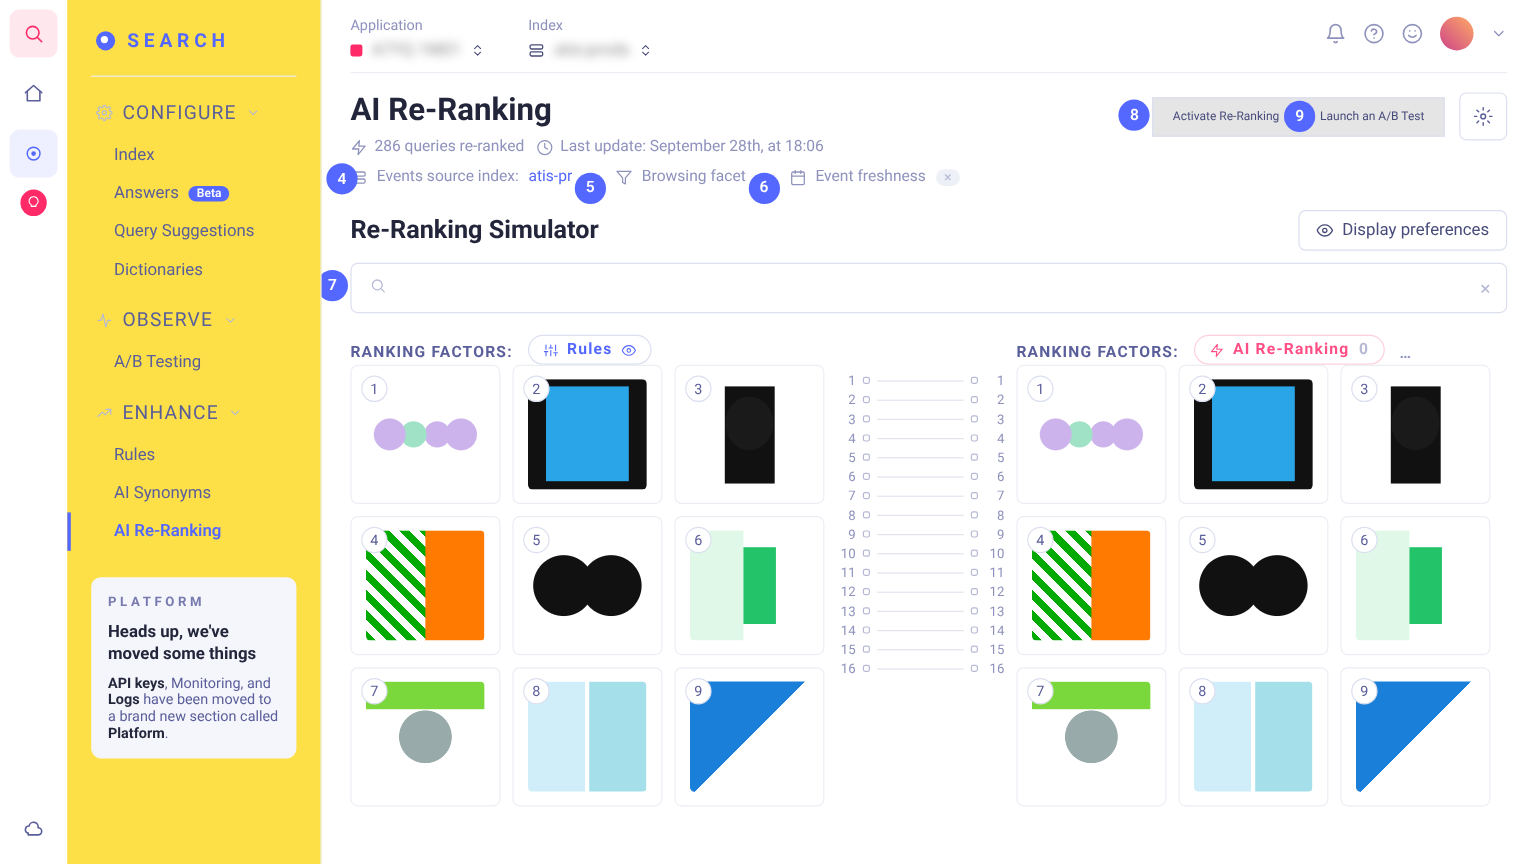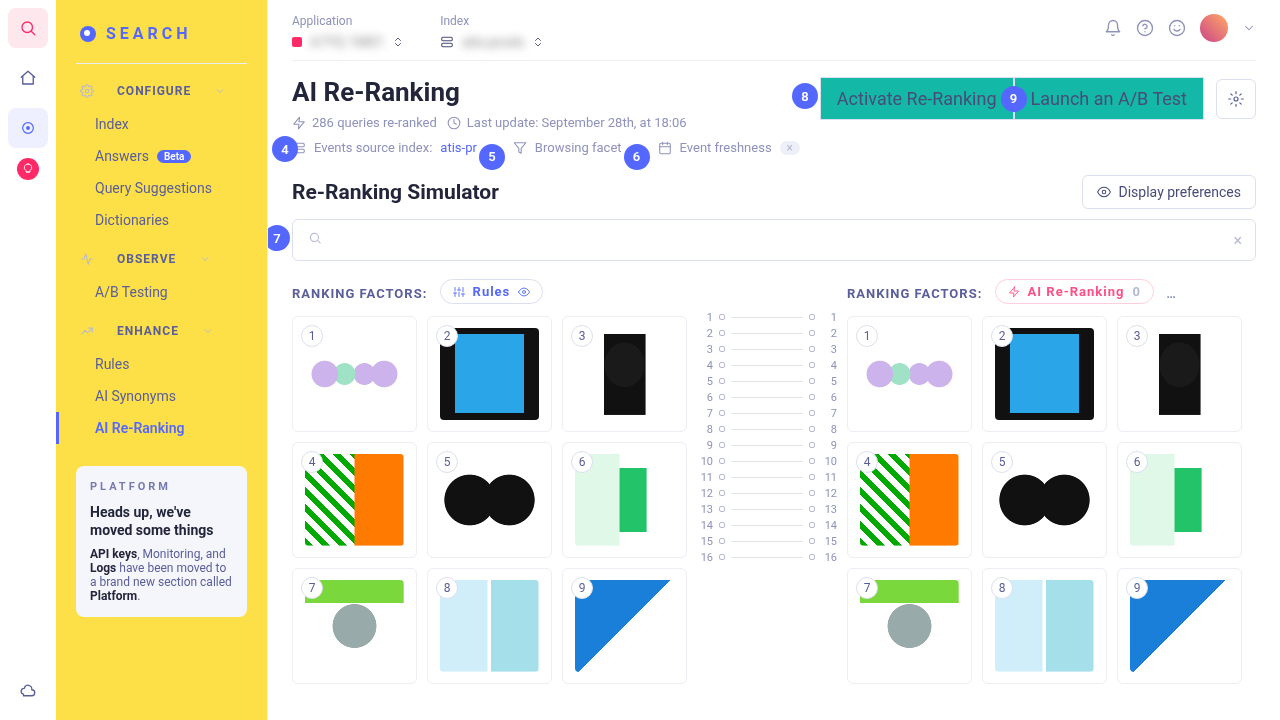--- a/index.html
+++ b/index.html
@@ -7,21 +7,21 @@
 .rail { width: 56px; background: #fff; display: flex; flex-direction: column; align-items: center; padding: 8px 0; gap: 10px; }
 .rail-icon { width: 40px; height: 40px; border-radius: 8px; display: flex; align-items: center; justify-content: center; cursor: pointer; color: #5a5e9a; }
 .rail-icon.active { background: #ffe8ed; color: #ff2a67; }
 .rail-icon.blue { color: #5468ff; background: #eef0ff; }
 .rail-icon.pink-dot { background: #ff2a67; color: #fff; width: 22px; height: 22px; border-radius: 50%; font-size: 12px; }
 .sidebar { width: 212px; background: #fde047; border-right: 1px solid #eceef4; padding: 16px 0 0 0; display: flex; flex-direction: column; overflow: hidden; }
 .sidebar .brand { display: flex; align-items: center; gap: 10px; padding: 8px 24px 20px; color: #5468ff; font-weight: 700; letter-spacing: 4px; font-size: 16px; }
 .brand-icon { width: 16px; height: 16px; border-radius: 50%; background: #5468ff; display:inline-block; position:relative; }
 .brand-icon::after{content:"";position:absolute;top:4px;left:4px;width:6px;height:6px;border-radius:50%;background:#fff;}
 .hr { height:1px; background:#eceef4; margin:0 20px 14px; }
-.section-head { display:flex; align-items:center; gap:23px; padding: 6px 24px; font-size:12px; letter-spacing:1px; font-weight:700; color:#5a5e9a; cursor:pointer;}
+.section-head { display:flex; align-items:center; gap:8px; padding: 6px 24px; font-size:16px; letter-spacing:1px; font-weight:400; color:#5a5e9a; cursor:pointer;}
 .section-head svg{color:#b6b9d4;}
 .nav { padding: 4px 0 10px; }
 .nav-item { display:flex; align-items:center; gap:8px; padding:8px 24px 8px 36px; font-size:14px; color:#5a5e9a; cursor:pointer; border-left:3px solid transparent; }
 .nav-item.active { color:#5468ff; border-left-color:#5468ff; font-weight:600;}
 .nav-item .badge { background:#5468ff; color:#fff; font-size:10px; padding:1px 7px; border-radius:9px; font-weight:600;}
 .platform-card{ margin:12px 20px; background:#f5f6fc; border-radius:8px; padding:14px; font-size:12px; color:#5a5e9a;}
 .platform-card .p-title{ font-size:11px; letter-spacing:3px; font-weight:700; color:#777aaf; margin-bottom:10px;}
 .platform-card .p-head{ color:#23263b; font-weight:700; font-size:14px; margin-bottom:8px; line-height:1.3;}
 .platform-card b{ color:#23263b; font-weight:700;}
 
@@ -37,39 +37,39 @@
 
 .header{padding:16px 24px 10px;display:flex;align-items:flex-start;gap:16px;}
 .header-left{flex:1;}
 .title{font-size:26px;font-weight:700;color:#23263b;}
 .meta{display:flex;align-items:center;gap:10px;margin-top:8px;color:#8e92bc;font-size:13px;}
 .meta .m{display:flex;align-items:center;gap:6px;}
 .tags{display:flex;align-items:center;gap:18px;margin-top:10px;color:#8e92bc;font-size:13px;}
 .tag{display:flex;align-items:center;gap:8px;}
 .pill-x{background:#eef0f7;color:#b6b9d4;border-radius:10px;padding:0 7px;font-size:12px;}
 .header-actions{display:flex;align-items:center;gap:0;}
-.btn{padding:10px 16px;border:1px solid #dcdfef;background:#14b8a6;color:#484c7a;font-size:18px;cursor:pointer;display:flex;align-items:center;gap:6px;}
+.btn{padding:10px 16px;border:1px solid #dcdfef;background:#e5e5e5;color:#484c7a;font-size:10px;cursor:pointer;display:flex;align-items:center;gap:6px;}
 .btn:first-child{border-top-left-radius:6px;border-bottom-left-radius:6px;}
 .btn:last-of-type{border-top-right-radius:6px;border-bottom-right-radius:6px;border-left:none;}
 .icon-btn{width:40px;height:40px;border:1px solid #dcdfef;border-radius:6px;display:flex;align-items:center;justify-content:center;margin-left:12px;cursor:pointer;color:#5a5e9a;}
 
 .num-badge{position:absolute;width:26px;height:26px;background:#5468ff;color:#fff;border-radius:50%;display:flex;align-items:center;justify-content:center;font-weight:600;font-size:13px;z-index:5;}
 
 .sim-head{display:flex;align-items:center;padding:10px 24px;}
 .sim-title{font-size:21px;font-weight:700;}
 .pref-btn{margin-left:auto;display:flex;align-items:center;gap:8px;padding:8px 14px;border:1px solid #dcdfef;border-radius:6px;color:#484c7a;font-size:14px;cursor:pointer;}
 
 .search-wrap{padding:0 24px;position:relative;}
 .search{width:100%;border:1px solid #dcdfef;border-radius:6px;padding:12px 40px;font-size:14px;color:#484c7a;}
 .search-icon{position:absolute;left:40px;top:12px;color:#b6b9d4;}
 .clear-icon{position:absolute;right:38px;top:12px;color:#b6b9d4;cursor:pointer;}
 
 .cols{display:flex;padding:18px 24px 0;gap:10px;flex:1;overflow:hidden;}
 .col{flex:0 0 395px;}
-.col-head{font-size:13px;letter-spacing:1px;font-weight:700;color:#5a5e9a;margin-bottom:12px;}
+.col-head{font-size:13px;letter-spacing:1px;font-weight:700;color:#5a5e9a;}
 .chip{display:inline-flex;align-items:center;gap:8px;padding:4px 12px;border:1px solid #dcdfef;border-radius:14px;font-size:13px;color:#5468ff;margin-left:8px;}
 .chip.pink{border-color:#ffd0dc;color:#ff4f85;}
 .chip .cnt{color:#b6b9d4;}
 .more-dots{color:#8e92bc;margin-left:8px;font-weight:700;}
 .grid{display:grid;grid-template-columns:repeat(3,1fr);gap:10px;}
 .card{border:1px solid #eceef4;border-radius:6px;height:116px;position:relative;display:flex;align-items:center;justify-content:center;overflow:hidden;}
 .card .bn{position:absolute;top:8px;left:8px;width:22px;height:22px;border:1px solid #dcdfef;background:#fff;border-radius:50%;display:flex;align-items:center;justify-content:center;font-size:12px;color:#5a5e9a;}
 .prod{width:80%;height:80%;border-radius:4px;}
 .p1{background:radial-gradient(circle at 20% 50%,#cdb3ec 14%,transparent 15%),radial-gradient(circle at 40% 50%,#9fe2c6 14%,transparent 15%),radial-gradient(circle at 60% 50%,#cdb3ec 14%,transparent 15%),radial-gradient(circle at 80% 50%,#cdb3ec 14%,transparent 15%),#fff;}
 .p2{background:linear-gradient(#2aa6e8,#2aa6e8) center/70% 86% no-repeat,#111;}

